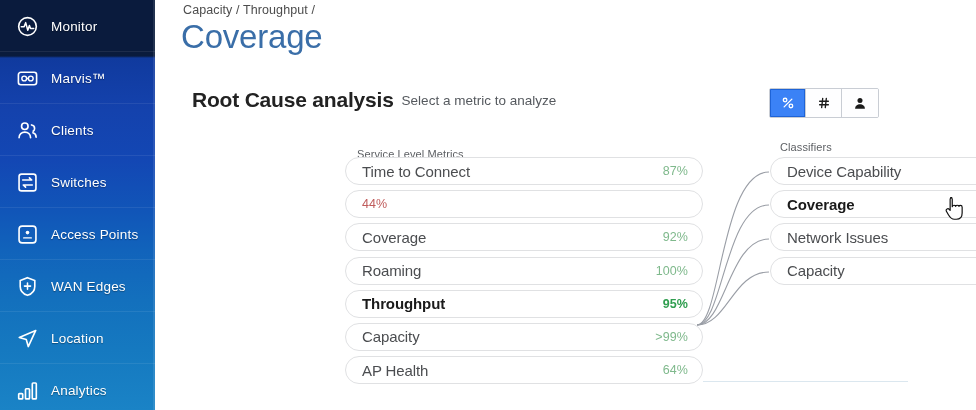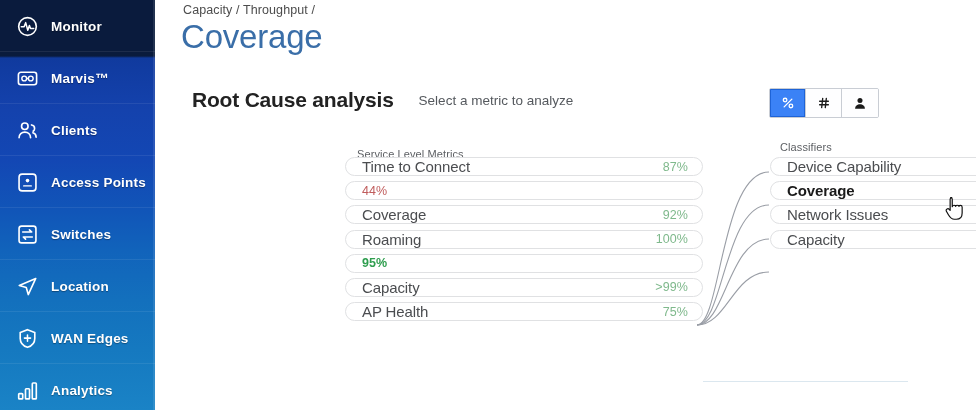--- a/index.html
+++ b/index.html
@@ -54,21 +54,21 @@
     height: 26px;
     flex: 0 0 26px;
     display: flex;
     align-items: center;
     justify-content: center;
     margin-right: 11px;
   }
   .nav-item .nav-ico svg { display:block; }
   .nav-label {
     font-size: 13.5px;
-    font-weight: bold;
+    font-weight: normal;
     letter-spacing: 0.2px;
     text-shadow: 0 1px 1px rgba(0,0,0,0.35);
     white-space: nowrap;
     text-align: right;
   }
   .nav-sep {
     position:absolute;
     left: 0; right: 0; bottom: 0;
     height: 1px;
     background: rgba(255,255,255,0.08);
@@ -111,21 +111,21 @@
   }
   #rca-title {
     font-size: 21px;
     font-weight: bold;
     color: #222222;
     letter-spacing: -0.2px;
   }
   #rca-subtitle {
     font-size: 13.5px;
     color: #55595e;
-    margin-left: 25px;
+    margin-left: 8px;
   }
 
   
   #metric-toggle {
     position: absolute;
     right: 97px;
     top: 88px;
     display: flex;
     border: 1px solid #c9cdd4;
     border-radius: 2px;
@@ -165,21 +165,21 @@
   }
   #slm-label { left: 202px; top: 148px; }
   #cls-label { left: 625px; top: 141px; }
 
   .col { position: absolute; }
   #slm-col { left: 190px; top: 157px; width: 358px; }
   #cls-col { left: 615px; top: 157px; width: 353px; }
 
   .row {
     position: relative;
-    height: 19px;
+    height: 28px;
     margin-bottom: 5.2px;
     border: 1px solid #e0e1e3;
     border-radius: 14px;
     background: #ffffff;
     display: flex;
     align-items: center;
     padding: 0 14px 0 16px;
     box-sizing: border-box;
     cursor: pointer;
     box-shadow: 0 0 0 0 rgba(0,0,0,0);
@@ -274,60 +274,60 @@
         <path d="M16.2 6.2c1.9.3 3.2 1.8 3.2 3.6 0 1.2-.6 2.3-1.5 3"></path>
         <path d="M17.6 14.4c2.1.6 3.4 2.3 3.4 4.6"></path>
       </svg>
     </span>
     <span class="nav-label">Clients</span>
     <span class="nav-sep"></span>
   </div>
 
   <div class="nav-item">
     <span class="nav-ico">
+      <svg width="23" height="23" viewBox="0 0 24 24" fill="none" stroke="#ffffff" stroke-width="1.7" stroke-linecap="round" stroke-linejoin="round">
+        <rect x="3.2" y="3.2" width="17.6" height="17.6" rx="2.6"></rect>
+        <path d="M7 9.4h9.4l-2.4-2.3"></path>
+        <path d="M17 14.6H7.6L10 16.9"></path>
+      </svg>
+    </span>
+    <span class="nav-label">Switches</span>
+    <span class="nav-sep"></span>
+  </div>
+
+  <div class="nav-item">
+    <span class="nav-ico">
       <svg width="23" height="23" viewBox="0 0 24 24" fill="none" stroke="#ffffff" stroke-width="1.7">
         <rect x="3.2" y="3.2" width="17.6" height="17.6" rx="3.2"></rect>
         <circle cx="12" cy="10" r="1.9" fill="#ffffff" stroke="none"></circle>
         <path d="M8 15.6h8" stroke-width="1.4" stroke-linecap="round"></path>
       </svg>
     </span>
     <span class="nav-label">Access Points</span>
     <span class="nav-sep"></span>
   </div>
 
   <div class="nav-item">
     <span class="nav-ico">
-      <svg width="23" height="23" viewBox="0 0 24 24" fill="none" stroke="#ffffff" stroke-width="1.7" stroke-linecap="round" stroke-linejoin="round">
-        <rect x="3.2" y="3.2" width="17.6" height="17.6" rx="2.6"></rect>
-        <path d="M7 9.4h9.4l-2.4-2.3"></path>
-        <path d="M17 14.6H7.6L10 16.9"></path>
-      </svg>
-    </span>
-    <span class="nav-label">Switches</span>
-    <span class="nav-sep"></span>
-  </div>
-
-  <div class="nav-item">
-    <span class="nav-ico">
-      <svg width="23" height="23" viewBox="0 0 24 24" fill="none" stroke="#ffffff" stroke-width="1.7" stroke-linejoin="round">
-        <path d="M20.6 3.6L3.4 10.9l7.3 2.1 2.1 7.4z"></path>
-      </svg>
-    </span>
-    <span class="nav-label">Location</span>
-    <span class="nav-sep"></span>
-  </div>
-
-  <div class="nav-item">
-    <span class="nav-ico">
       <svg width="23" height="23" viewBox="0 0 24 24" fill="none" stroke="#ffffff" stroke-width="1.7" stroke-linecap="round">
         <path d="M12 2.8l7.6 3v6.1c0 4.3-3.1 7.8-7.6 9.3-4.5-1.5-7.6-5-7.6-9.3V5.8z"></path>
         <path d="M12 8.4v6.4M8.8 11.6h6.4" stroke-width="1.6"></path>
       </svg>
     </span>
     <span class="nav-label">WAN Edges</span>
+    <span class="nav-sep"></span>
+  </div>
+
+  <div class="nav-item">
+    <span class="nav-ico">
+      <svg width="23" height="23" viewBox="0 0 24 24" fill="none" stroke="#ffffff" stroke-width="1.7" stroke-linejoin="round">
+        <path d="M20.6 3.6L3.4 10.9l7.3 2.1 2.1 7.4z"></path>
+      </svg>
+    </span>
+    <span class="nav-label">Location</span>
     <span class="nav-sep"></span>
   </div>
 
   <div class="nav-item">
     <span class="nav-ico">
       <svg width="23" height="23" viewBox="0 0 24 24" fill="none" stroke="#ffffff" stroke-width="1.7" stroke-linejoin="round">
         <rect x="2.8" y="15.2" width="4.2" height="5.6" rx="0.8"></rect>
         <rect x="9.9" y="10.2" width="4.2" height="10.6" rx="0.8"></rect>
         <rect x="17" y="4.2" width="4.2" height="16.6" rx="0.8"></rect>
       </svg>
@@ -378,29 +378,30 @@
     </div>
     <div class="row">
       <span class="rname">Coverage</span>
       <span class="rval v-good">92%</span>
     </div>
     <div class="row">
       <span class="rname">Roaming</span>
       <span class="rval v-good">100%</span>
     </div>
     <div class="row sel">
+      <span class="rname">Throughput</span>
       <span class="rval v-strong">95%</span>
     </div>
     <div class="row">
       <span class="rname">Capacity</span>
       <span class="rval v-good">&gt;99%</span>
     </div>
     <div class="row">
       <span class="rname">AP Health</span>
-      <span class="rval v-good">75%</span>
+      <span class="rval v-good">64%</span>
     </div>
   </div>
 
   <div class="panel-label" id="cls-label">Classifiers</div>
   <div class="col" id="cls-col">
     <div class="row">
       <span class="rname">Device Capability</span>
 
     </div>
     <div class="row sel">

